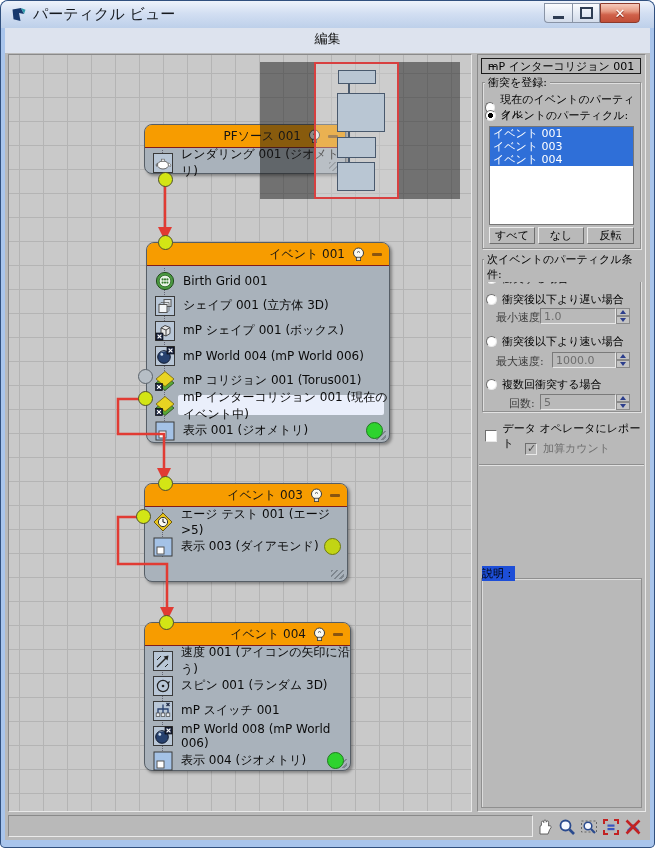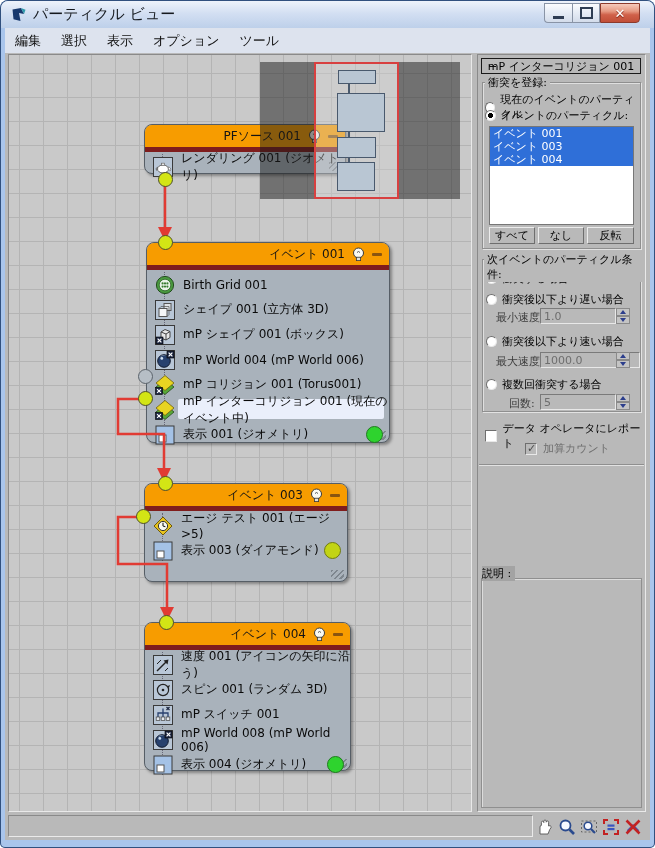--- a/index.html
+++ b/index.html
@@ -16,35 +16,35 @@
     display:flex;align-items:center;justify-content:center;}
   .wb-min{width:28px;border-radius:0 0 0 4px;border-right:none;}
   .wb-max{width:28px;}
   .wb-close{width:40px;border-radius:0 0 4px 0;border-color:#8c3a2c;
     background:linear-gradient(#f6cabb,#e69a83 40%,#d0614a 60%,#c14f38);color:#fff;
     font-size:13px;font-weight:bold;text-shadow:0 1px 1px #7c1f12;}
   .glyph-min{display:block;width:11px;height:3px;background:#2e3d53;margin-top:9px;}
   .glyph-max{display:block;width:9px;height:8px;border:2px solid #2e3d53;background:transparent;}
   
   .menubar{position:absolute;left:5px;top:28px;width:645px;height:25px;background:#dde3ee;
-    display:flex;align-items:center;font-size:13px;color:#111;}
+    display:flex;align-items:center;font-size:13px;color:#111;flex-direction:column;}
   .mitem{padding:2px 10px;}
   
   .frame{position:absolute;left:5px;top:53px;width:645px;height:787px;background:#b9b9b9;}
   .canvas{position:absolute;left:8px;top:54px;width:464px;height:758px;overflow:hidden;
     background-color:#c9c9c9;
     background-image:linear-gradient(#b4b4b4 1px,transparent 1px),linear-gradient(90deg,#b4b4b4 1px,transparent 1px);
     background-size:24px 24px;background-position:10px 18px;
     border:1px solid;border-color:#8a8a8a #e9e9e9 #e9e9e9 #8a8a8a;box-sizing:border-box;}
   .rpanel{position:absolute;left:477px;top:54px;width:169px;height:758px;background:#b9b9b9;
     border:1px solid;border-color:#8a8a8a #e9e9e9 #e9e9e9 #8a8a8a;box-sizing:border-box;font-size:11px;color:#000;}
   
   .node{position:absolute;background:#a9b2bb;border:1px solid #565e66;border-radius:8px;
     box-shadow:2px 2px 3px rgba(0,0,0,.35);box-sizing:border-box;z-index:1;}
-  .ntitle{height:22px;background:#f79c00;border-radius:7px 7px 0 0;border-bottom:5px solid #7f1d1d;
+  .ntitle{height:22px;background:#f79c00;border-radius:7px 7px 0 0;border-bottom:1px solid #7f1d1d;
     display:flex;align-items:center;justify-content:flex-end;gap:6px;padding:0 7px;font-size:12px;color:#141414;}
   .tmin{display:inline-block;width:10px;height:3px;background:#8a5510;border-radius:1px;}
   .rows{position:relative;padding:2px 0;}
   .rows::before{content:"";position:absolute;left:17px;top:2px;bottom:4px;border-left:1px dotted #667;}
   .row{position:relative;height:25px;display:flex;align-items:center;gap:8px;padding-left:8px;font-size:12px;color:#0a0a0a;}
   .row.selected::before{content:"";position:absolute;left:31px;right:5px;top:2px;bottom:3px;background:#eaeffb;border-radius:2px;}
   .row .lbl,.row .ic{position:relative;z-index:1;}
   .ic{width:20px;height:20px;flex:0 0 20px;}
   .light{position:absolute;right:6px;top:4px;width:17px;height:17px;border-radius:50%;box-sizing:border-box;z-index:1;}
   .light.green{background:#2ed32e;border:1.5px solid #1f7a1f;}
@@ -90,21 +90,21 @@
   .check{position:absolute;display:flex;align-items:center;gap:6px;}
   .cbx{width:12px;height:12px;box-sizing:border-box;background:#fff;
     border:1px solid;border-color:#6e6e6e #e8e8e8 #e8e8e8 #6e6e6e;position:relative;}
   .cbx.checked-dis{background:#b9b9b9;}
   .cbx.checked-dis::after{content:"✓";position:absolute;left:1px;top:-2px;font-size:11px;color:#4e4e4e;}
   .dis{color:#6e6e6e;}
   .pdivider{position:absolute;left:1px;top:409px;width:165px;height:0;
     border-top:1px solid #8f8f8f;border-bottom:1px solid #e2e2e2;}
   .descbox{position:absolute;left:3px;top:523px;width:161px;height:230px;border:1px solid #8f8f8f;
     box-shadow:inset 1px 1px 0 rgba(255,255,255,.5);box-sizing:border-box;}
-  .desclabel{position:absolute;left:4px;top:511px;background:#a3a3a3;padding-right:4px;z-index:2;}
+  .desclabel{position:absolute;left:4px;top:511px;background:#1d4ed8;padding-right:4px;z-index:2;}
   
   .statusfield{position:absolute;left:8px;top:815px;width:525px;height:22px;background:#b9b9b9;
     border:1px solid;border-color:#8a8a8a #eaeaea #eaeaea #8a8a8a;box-sizing:border-box;}
   .toolico{position:absolute;top:818px;width:18px;height:18px;}
   .sprite{position:absolute;width:0;height:0;overflow:hidden;}
 </style>
 </head>
 <body>
 
 <svg class="sprite" aria-hidden="true">
@@ -465,21 +465,21 @@
         </span>
       <span class="spc">
           <i class="tri-dn"></i>
         </span>
     </div>
     <label class="radio" style="left:8px;top:279px;">
       <span class="rdot"></span>
       <span>衝突後以下より速い場合</span>
     </label>
     <span class="spinlabel" style="left:18px;top:299px;">最大速度:</span>
-    <div class="spinfield" style="left:62px;top:297px;width:100px;">1000.0</div>
+    <div class="spinfield" style="left:74px;top:297px;width:64px;">1000.0</div>
     <div class="spinner" style="left:138px;top:297px;">
       <span class="spc">
           <i class="tri-up"></i>
         </span>
       <span class="spc">
           <i class="tri-dn"></i>
         </span>
     </div>
     <label class="radio" style="left:8px;top:322px;">
       <span class="rdot"></span>

